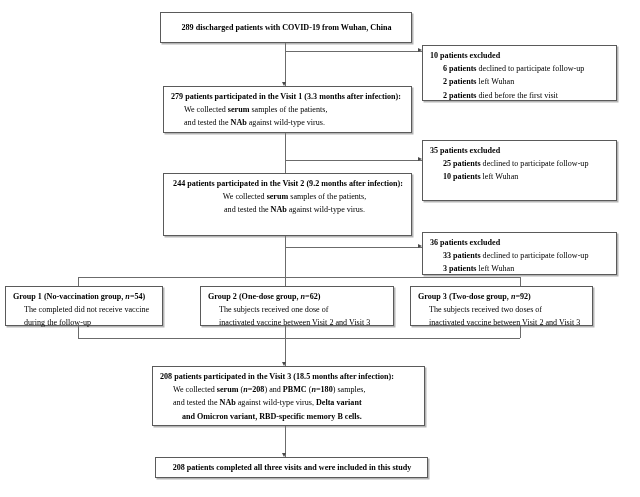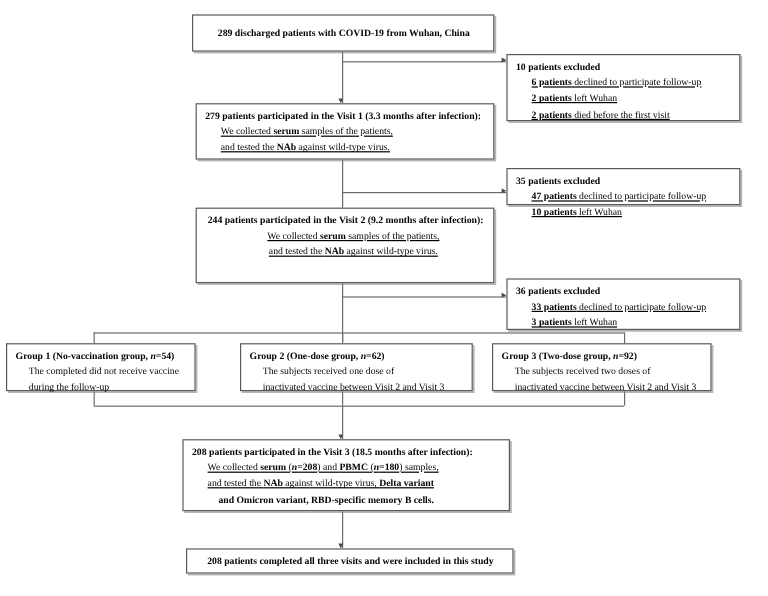--- a/index.html
+++ b/index.html
@@ -17,21 +17,21 @@
     position:absolute;
     box-sizing:border-box;
     border:1px solid #5a5a5a;
     background:#fff;
     box-shadow:1.5px 1.5px 0 rgba(120,120,120,.55);
     padding:3px 6px 3px 7px;
   }
   .line{ display:block; white-space:nowrap; line-height:13.2px; font-size:8.1px; }
   .b{ font-weight:bold; }
   .center{ text-align:center; }
-  .ind1{ padding-left:13px;text-decoration:underline; }
+  .ind1{ padding-left:13px; }
   .ind2{ padding-left:22px; }
   .hang{ padding-left:11px; }
 
   
   .v{ position:absolute; width:1px; background:#6b6b6b; }
   .h{ position:absolute; height:1px; background:#6b6b6b; }
   .arr-d{
     position:absolute;width:0;height:0;
     border-left:2.6px solid transparent;
     border-right:2.6px solid transparent;
@@ -91,23 +91,23 @@
     <span class="line ind1"><b>2 patients</b><span> left Wuhan</span></span>
     <span class="line ind1"><b>2 patients</b><span> died before the first visit</span></span>
   </div>
 
   <div class="box" style="left:163px;top:86px;width:249px;height:47px;">
     <span class="line b">279 patients participated in the Visit 1 (3.3 months after infection):</span>
     <span class="line ind1"><span>We collected </span><b>serum</b><span> samples of the patients,</span></span>
     <span class="line ind1"><span>and tested the </span><b>NAb</b><span> against wild-type virus.</span></span>
   </div>
 
-  <div class="box" style="left:422px;top:140px;width:195px;height:31px;">
+  <div class="box" style="left:422px;top:140px;width:195px;height:61px;">
     <span class="line b">35 patients excluded</span>
-    <span class="line ind1"><b>47 patients</b><span> declined to participate follow-up</span></span>
+    <span class="line ind1"><b>25 patients</b><span> declined to participate follow-up</span></span>
     <span class="line ind1"><b>10 patients</b><span> left Wuhan</span></span>
   </div>
 
   <div class="box" style="left:163px;top:173px;width:249px;height:63px;text-align:center;">
     <span class="line b">244 patients participated in the Visit 2 (9.2 months after infection):</span>
     <span class="line ind1"><span>We collected </span><b>serum</b><span> samples of the patients,</span></span>
     <span class="line ind1"><span>and tested the </span><b>NAb</b><span> against wild-type virus.</span></span>
   </div>
 
   <div class="box" style="left:422px;top:232px;width:195px;height:43px;">

